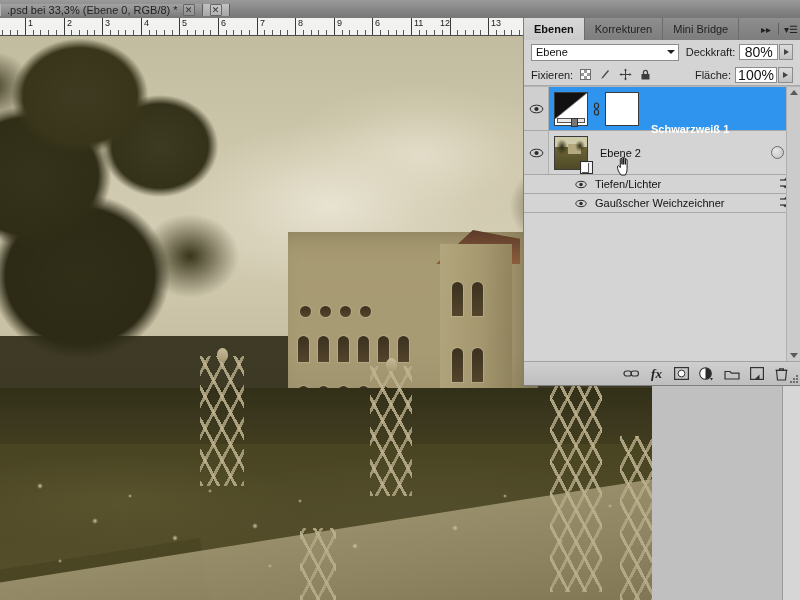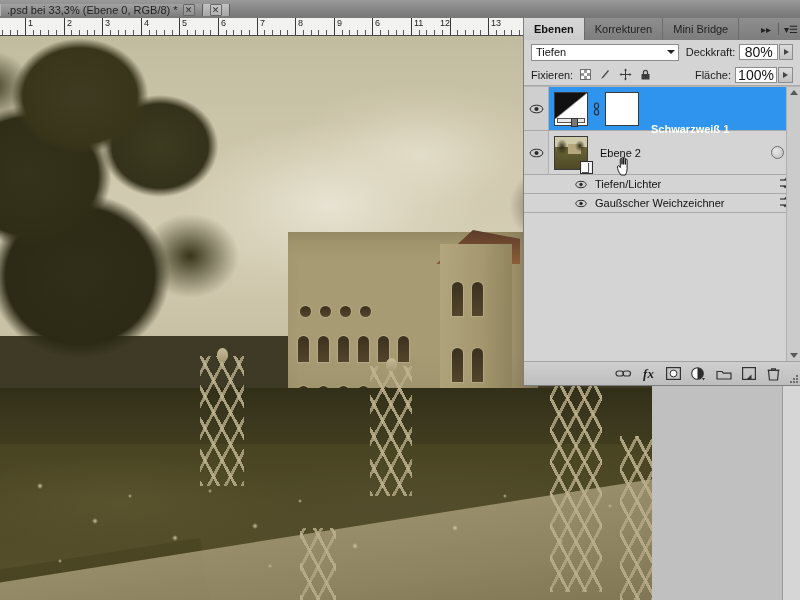--- a/index.html
+++ b/index.html
@@ -414,21 +414,21 @@
   }
   .scroll-arrow.up { border-bottom: 5px solid #5a5a5a; }
   .scroll-arrow.down { border-top: 5px solid #5a5a5a; }
 
   
   #panel-bottom {
     height: 24px;
     background: linear-gradient(to bottom, #cfcfcf, #bebebe);
     border-top: 1px solid #a3a3a3;
     display: flex; align-items: center; justify-content: flex-end;
-    gap: 8px; padding-right: 18px;
+    gap: 8px; padding-right: 10px;
   }
   .bt {
     display: flex; align-items: center; justify-content: center;
     width: 17px; height: 17px; color: #1f1f1f;
   }
   #panel-resize {
     position: absolute; right: 1px; bottom: 1px; width: 10px; height: 10px;
     background:
       radial-gradient(circle 1px at 2px 8px, #6e6e6e 100%, transparent 0),
       radial-gradient(circle 1px at 5px 8px, #6e6e6e 100%, transparent 0),
@@ -638,21 +638,21 @@
         <span>Mini Bridge</span>
       </div>
       <div id="panel-tab-spacer"></div>
       <div class="panel-hdr-btn">▸▸</div>
       <div class="hdr-sep"></div>
       <div class="panel-hdr-btn">▾☰</div>
     </div>
 
     <div class="row" id="blend-row">
       <div class="blend-select">
-        <span>Tiefen</span>
+        <span>Ebene</span>
         <span class="caret-down"></span>
       </div>
       <span class="field-label">Deckkraft:</span>
       <span class="num-field">80%</span>
       <span class="spin-btn">
           <span class="caret-right"></span>
         </span>
     </div>
 
     <div class="row" id="lock-row">

